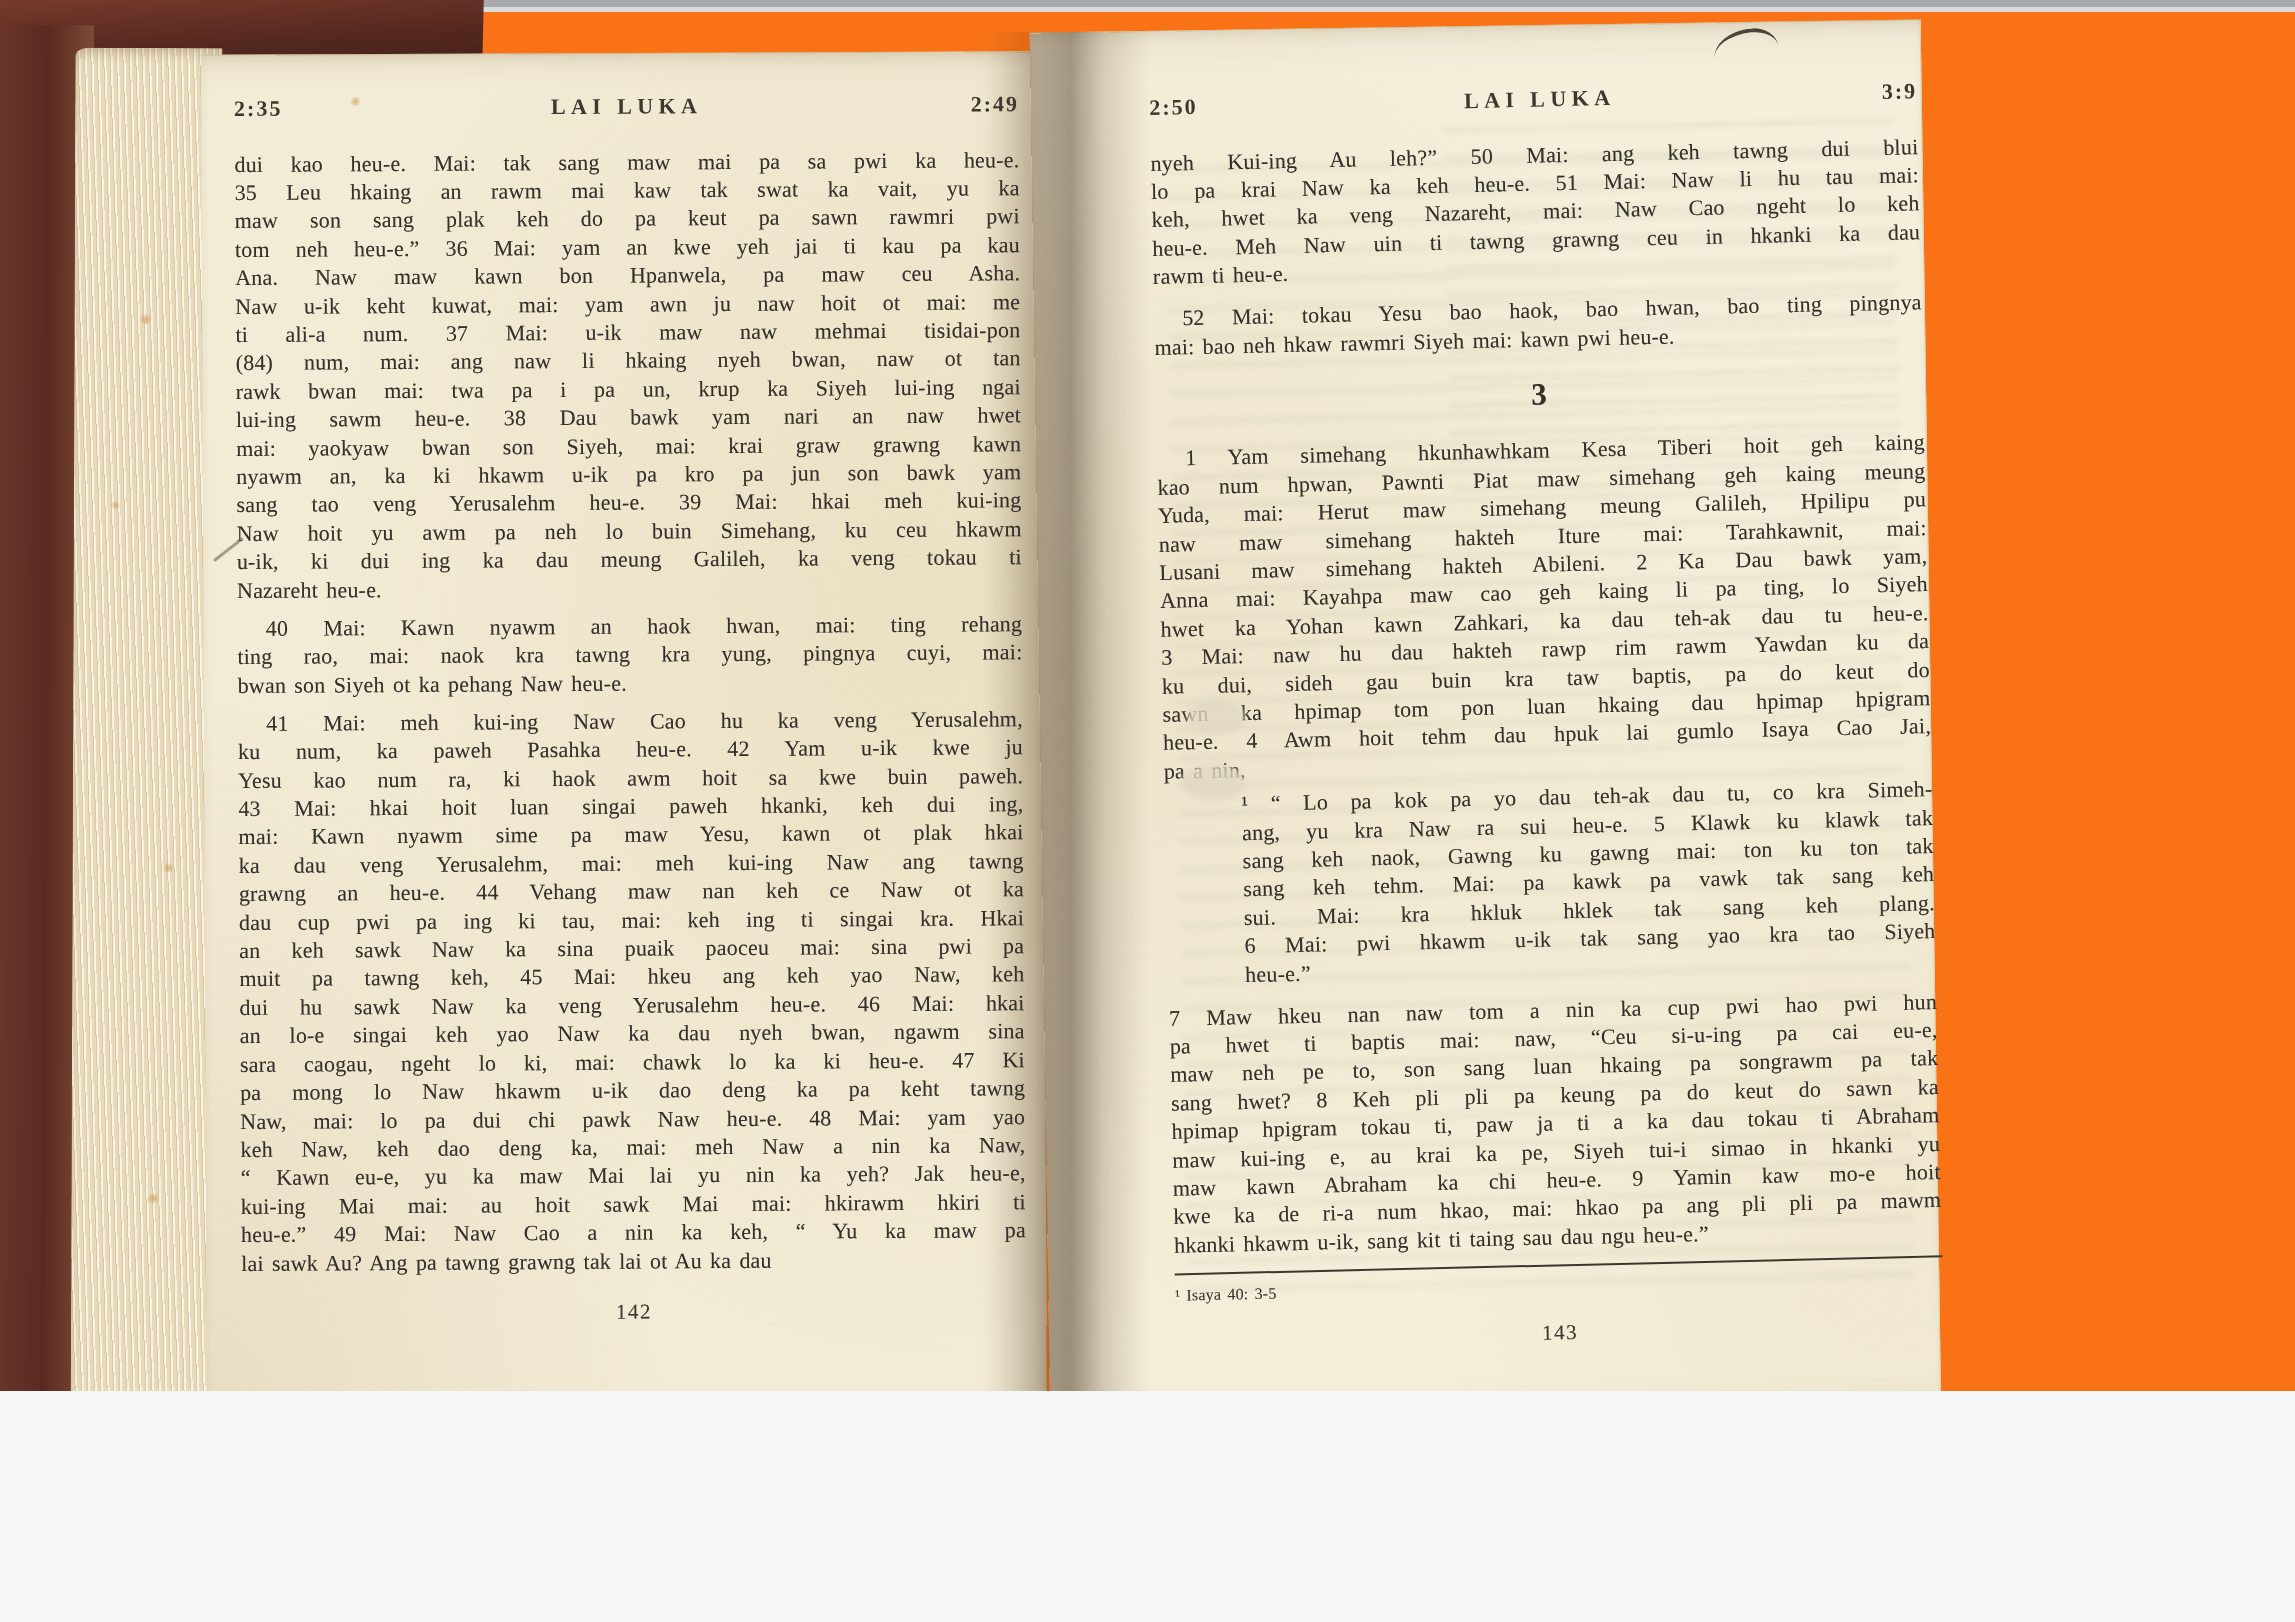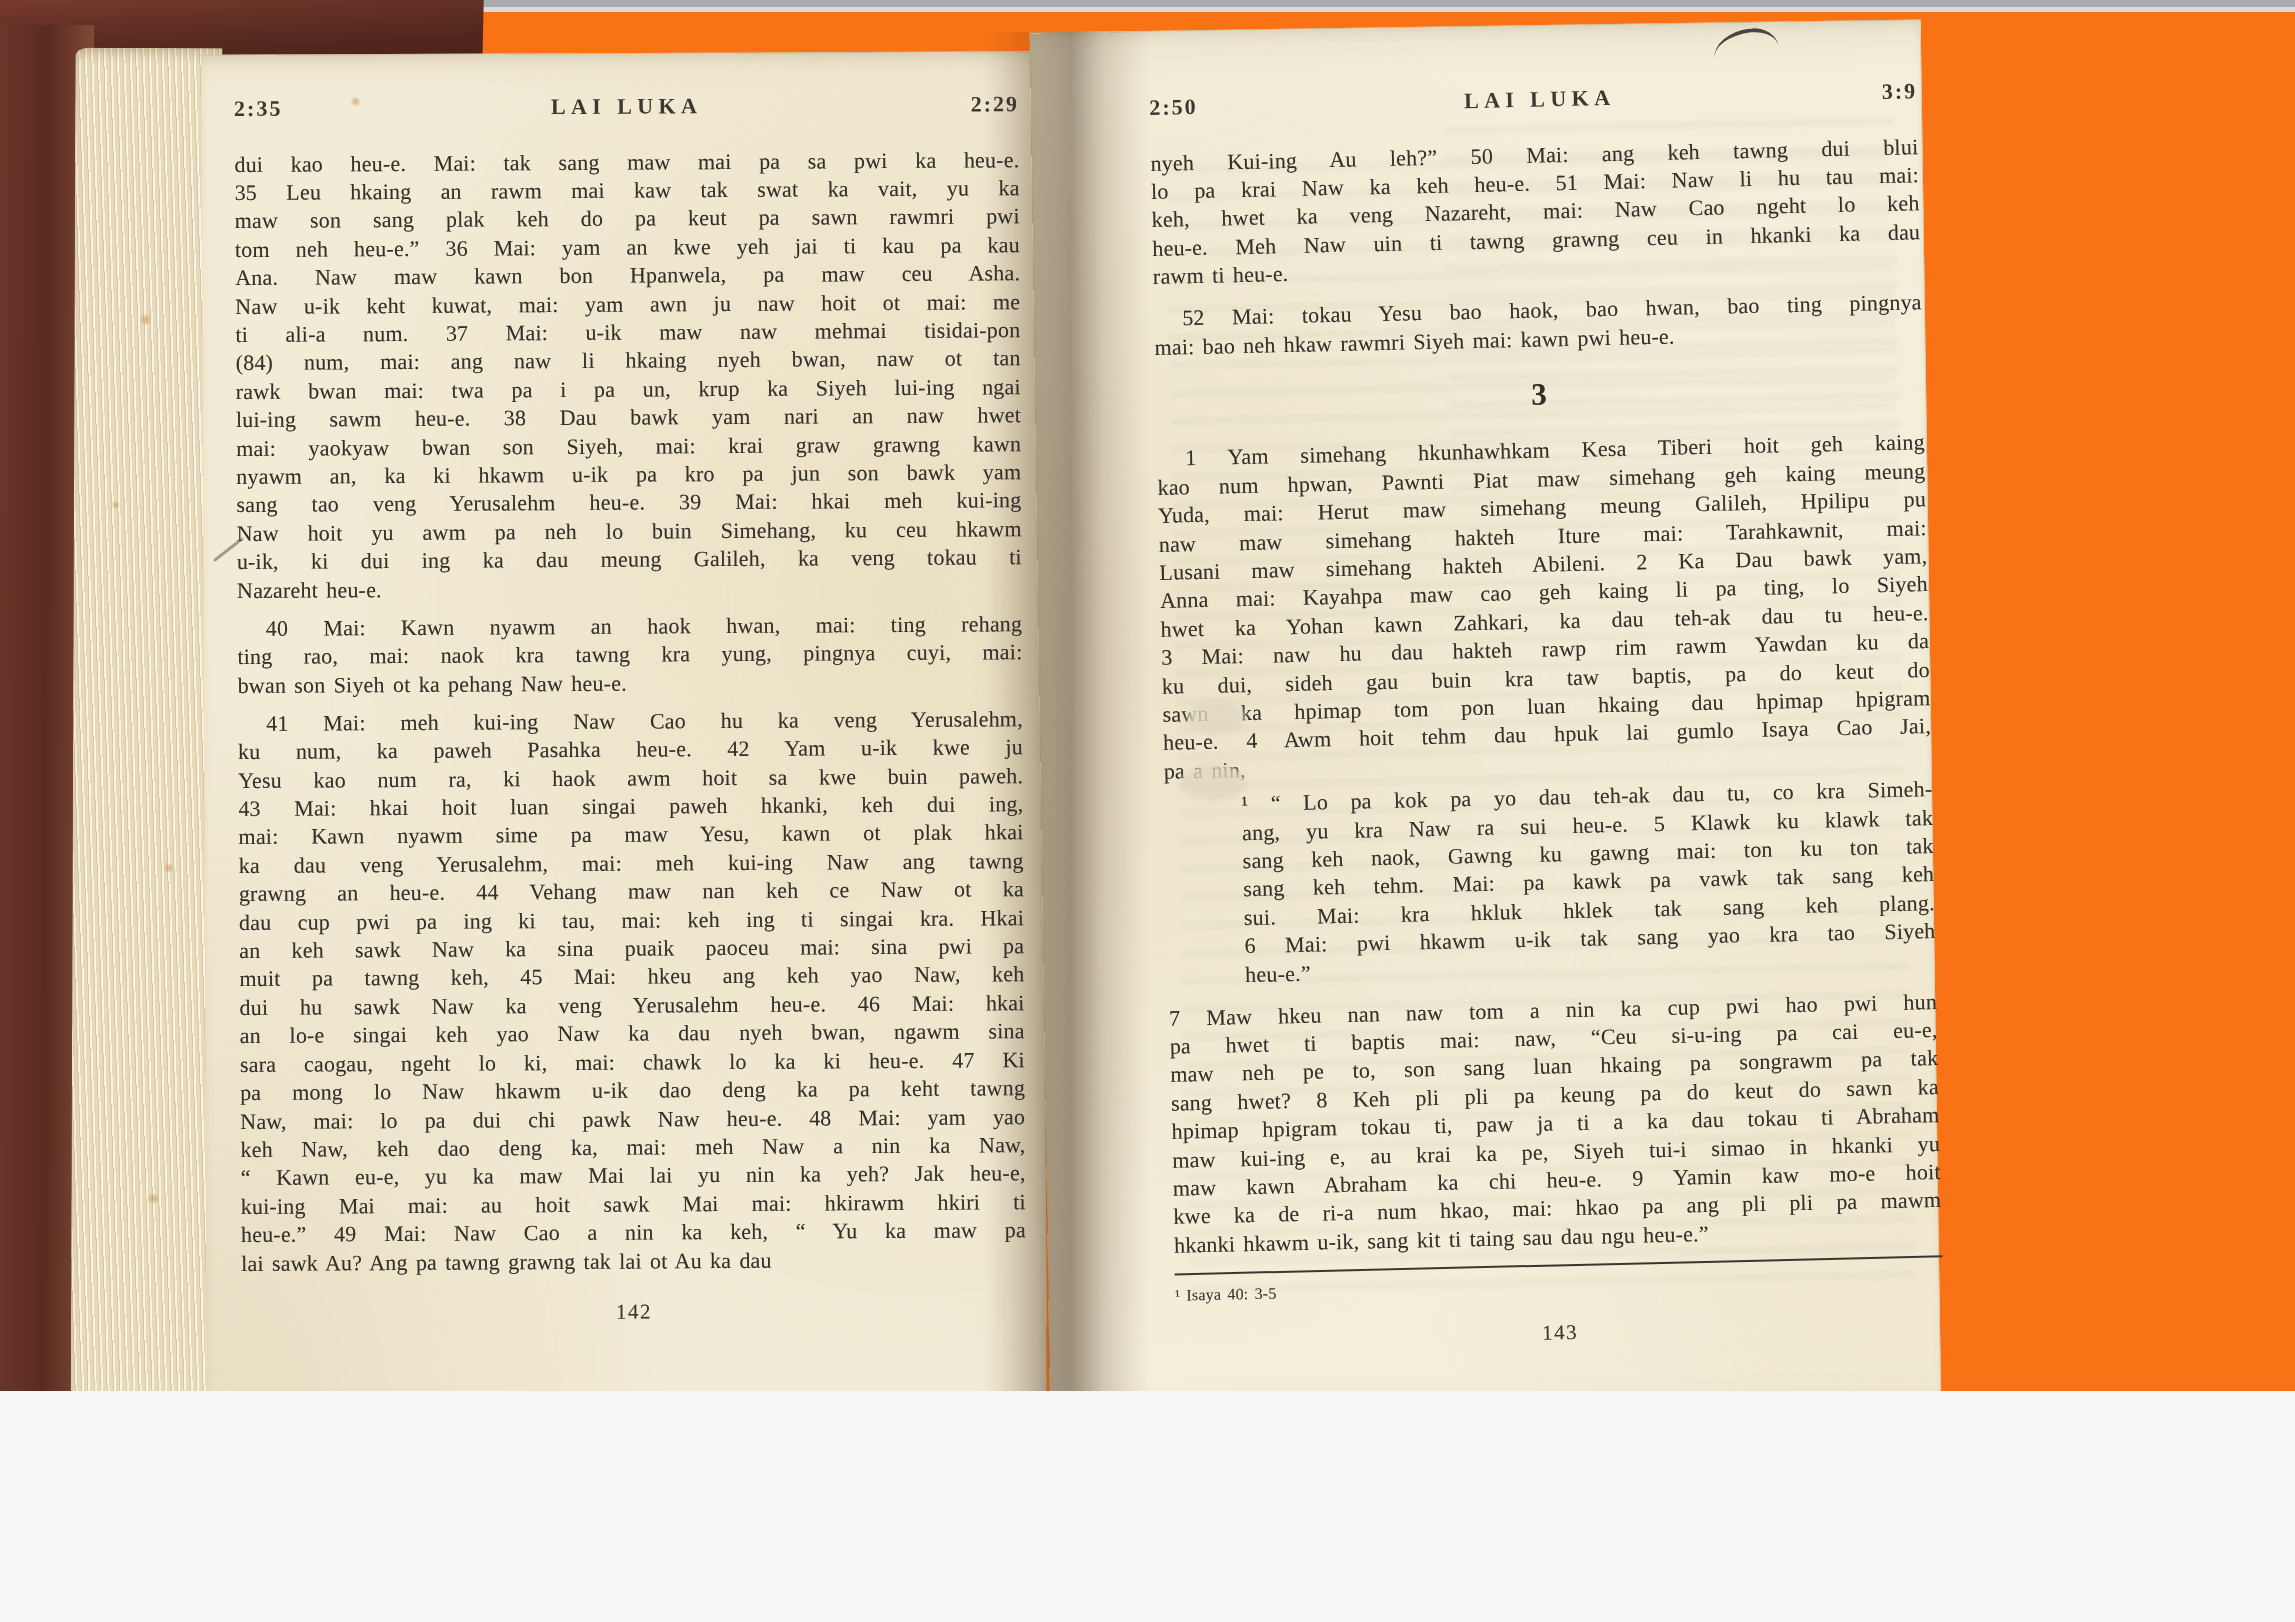--- a/index.html
+++ b/index.html
@@ -120,21 +120,21 @@
   <div class="page page-right"></div>
   <div class="gutter"></div>
 
   <div class="ghost ghost1"></div>
   <div class="ghost ghost2"></div>
 
   <div class="textcol text-left">
     <div class="running-head">
       <span class="vref">2:35</span>
       <span class="title">LAI LUKA</span>
-      <span class="vref">2:29</span>
+      <span class="vref">2:49</span>
     </div>
     <div class="body">
       <div class="para">
           <div class="tline">dui kao heu-e.  Mai: tak sang maw mai pa sa pwi ka heu-e.</div>
           <div class="tline">35 Leu hkaing an rawm mai kaw tak swat ka vait, yu ka</div>
           <div class="tline">maw son sang plak keh do pa keut pa sawn rawmri pwi</div>
           <div class="tline">tom neh heu-e.”  36 Mai: yam an kwe yeh jai ti kau pa kau</div>
           <div class="tline">Ana.  Naw maw kawn bon Hpanwela, pa maw ceu Asha.</div>
           <div class="tline">Naw u-ik keht kuwat, mai: yam awn ju naw hoit ot mai: me</div>
           <div class="tline">ti ali-a num.  37 Mai: u-ik maw naw mehmai tisidai-pon</div>

